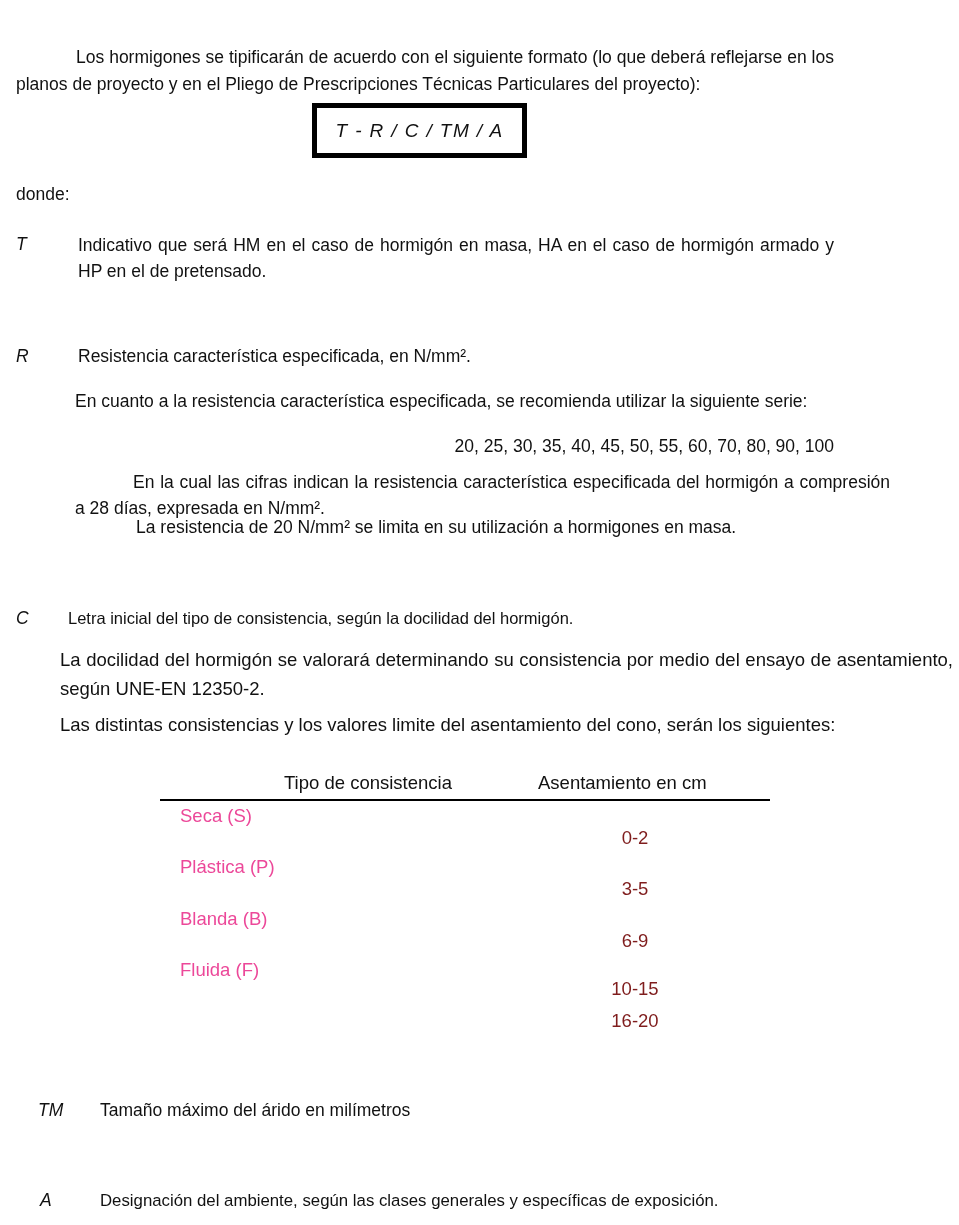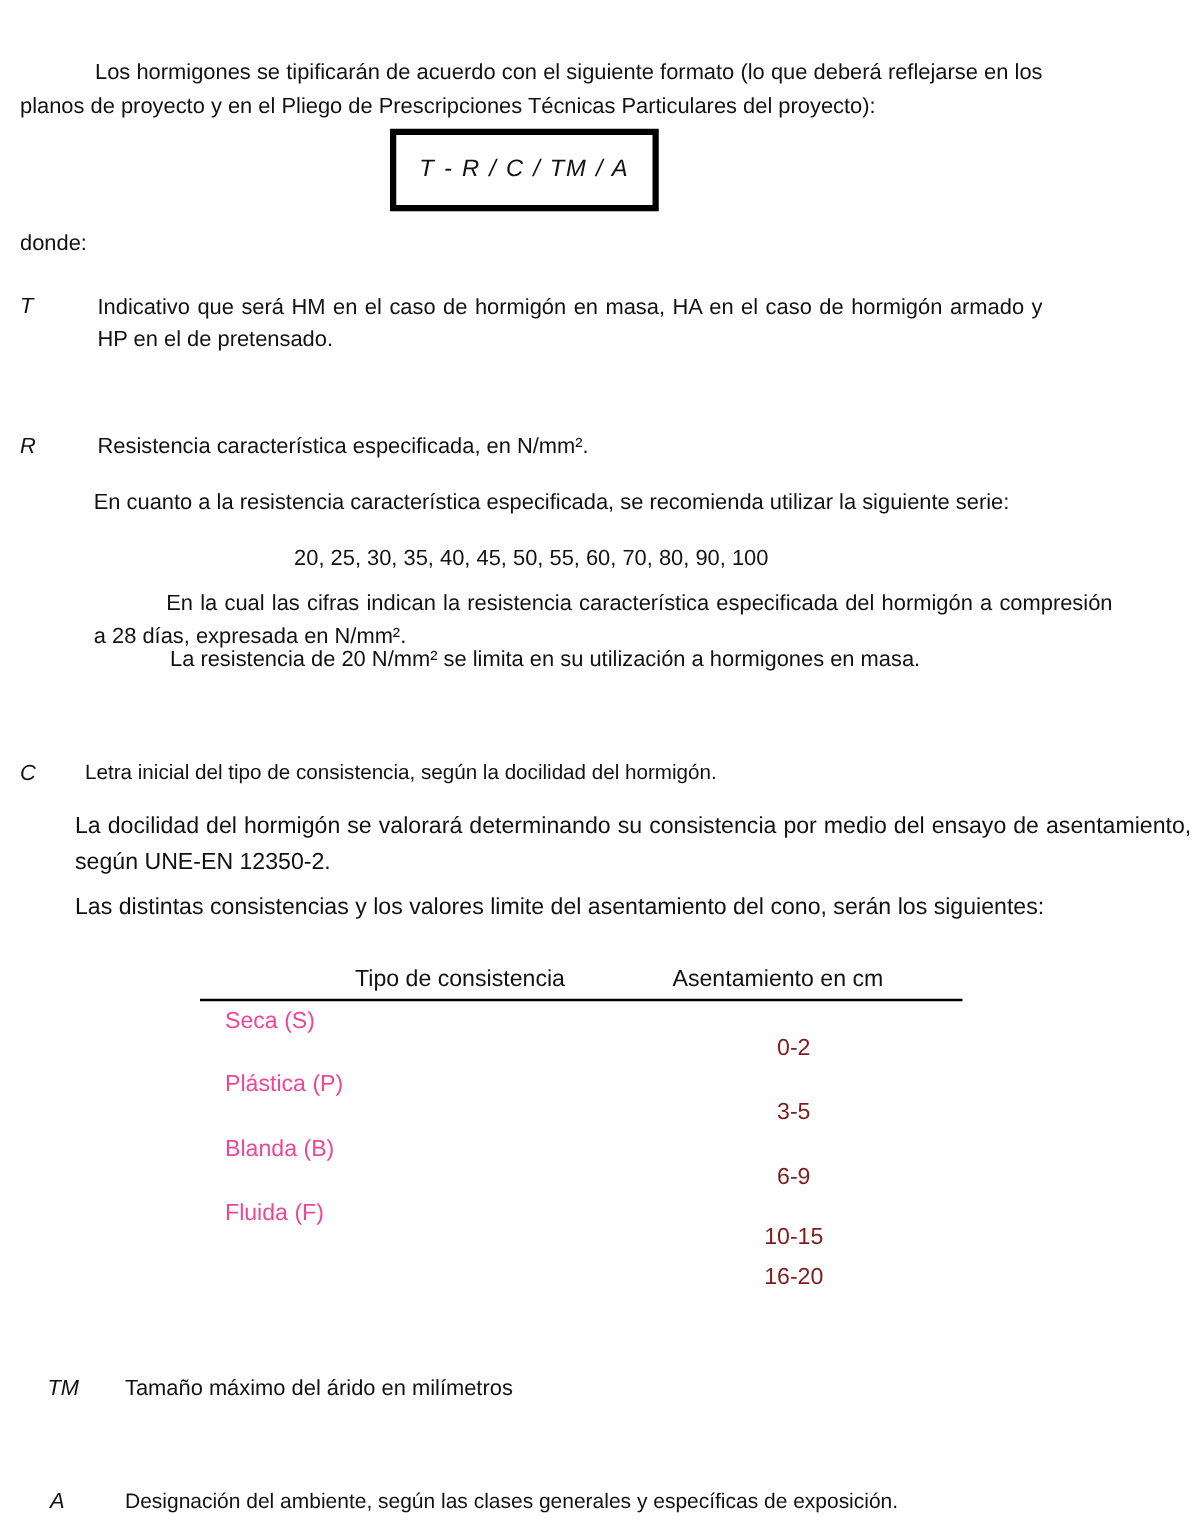--- a/index.html
+++ b/index.html
@@ -39,21 +39,21 @@
     line-height: 27px;
     margin-top: 36px;
   }
 
   
   #formula-box {
     position: absolute;
     left: 312px;
     top: 103px;
     width: 215px;
-    height: 66px;
+    height: 55px;
     border: 5px solid #000000;
     box-sizing: border-box;
     background: #ffffff;
   }
   #formula-text {
     position: absolute;
     left: 0;
     right: 0;
     top: 50%;
     transform: translateY(-50%);
@@ -83,21 +83,21 @@
   }
 
   #lbl-R { left: 16px; top: 344px; }
   #body-R { left: 78px; top: 344px; width: 756px; }
 
   #r-note {
     left: 75px; top: 388px; width: 760px; line-height: 26px;
   }
 
   #r-series {
-    left: 16px; top: 434px; width: 818px; text-align: center;
+    left: 16px; top: 434px; width: 818px; text-align: right;
   }
 
   #r-para2 {
     left: 75px; top: 469px; width: 815px;
     text-indent: 58px; text-align: justify; line-height: 26px;
   }
 
   #r-para3 {
     left: 136px; top: 515px; width: 700px;
   }

